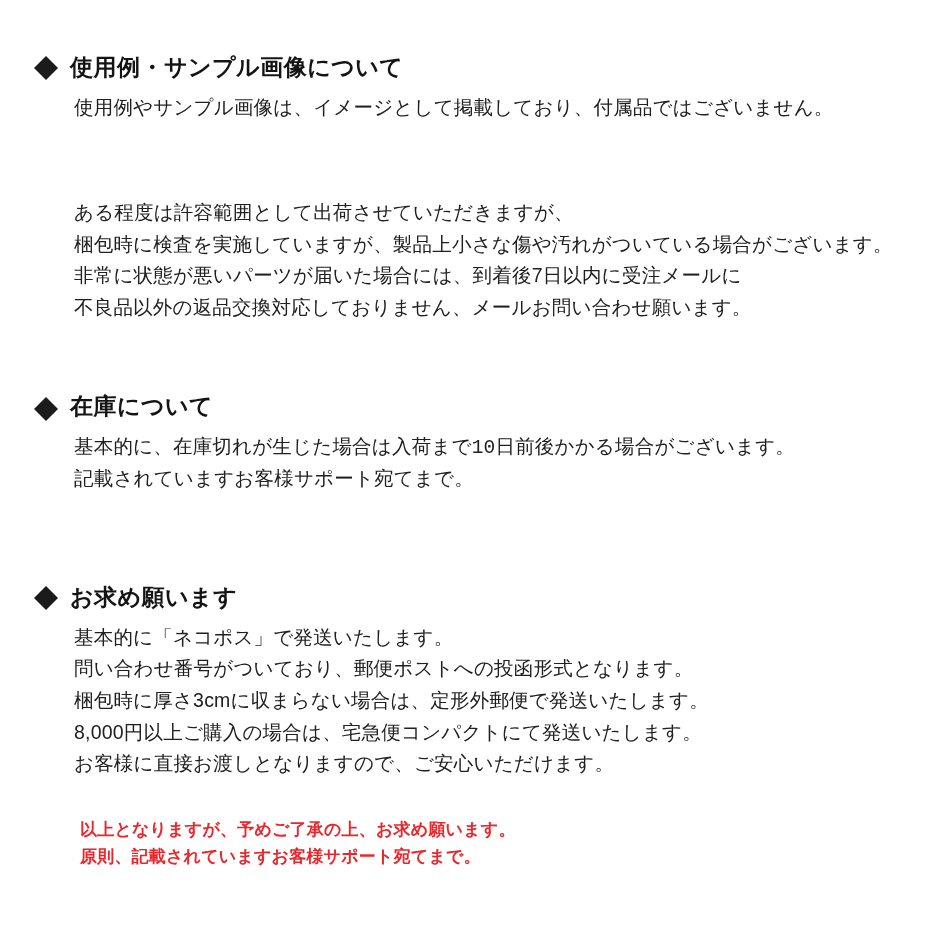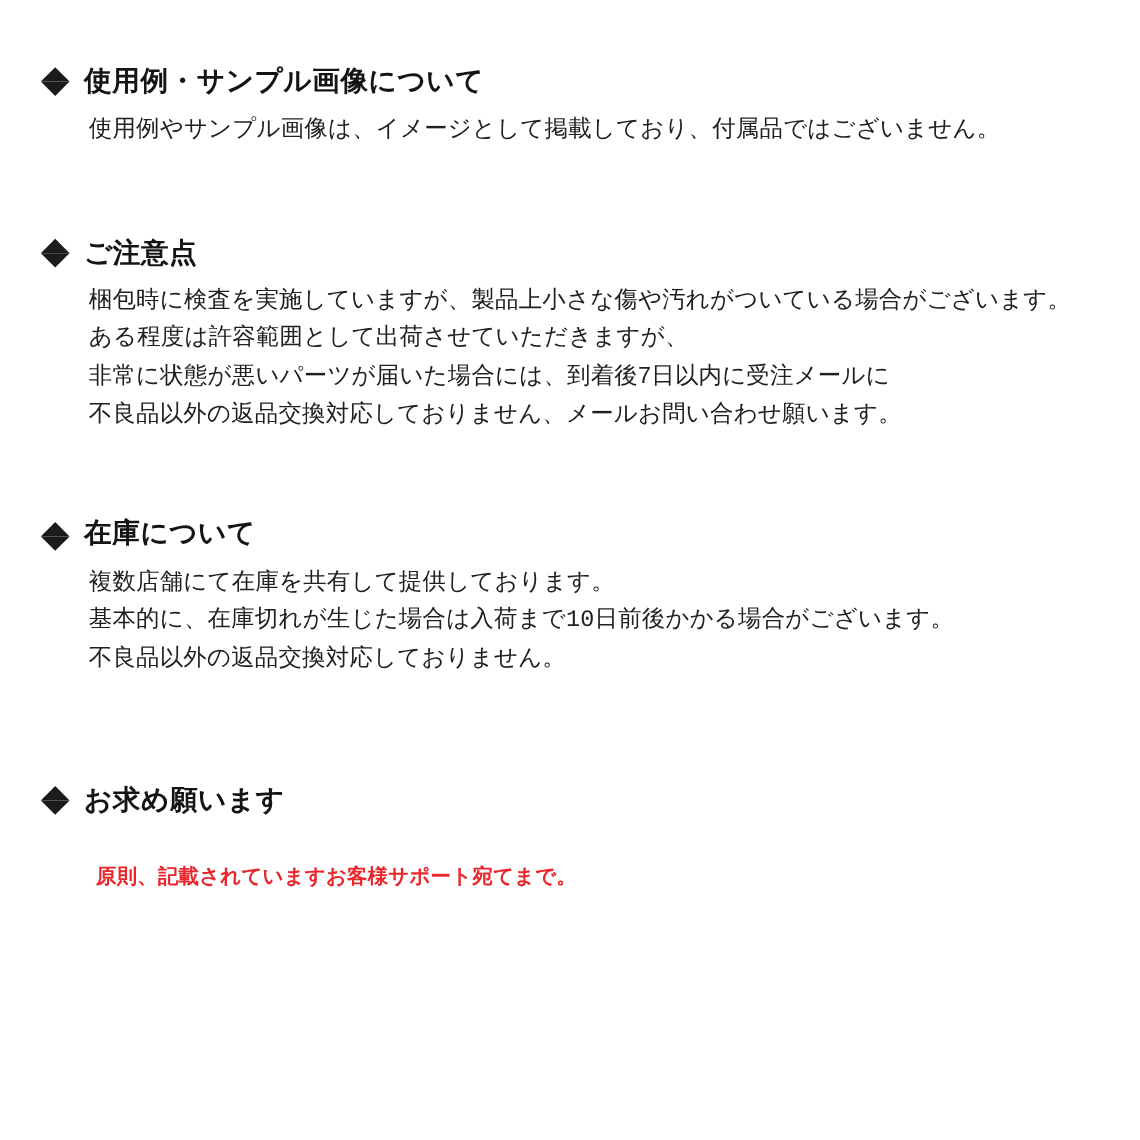--- a/index.html
+++ b/index.html
@@ -89,48 +89,51 @@
     <div class="section-head">
       <span class="diamond"></span>
       <span class="section-title">使用例・サンプル画像について</span>
     </div>
     <div class="section-body">
       <div class="line">使用例やサンプル画像は、イメージとして掲載しており、付属品ではございません。</div>
     </div>
   </div>
 
   <div class="section sec-caution">
-    <div class="section-head">
-      <span class="diamond"></span>
-      <span class="section-title">ご注意点</span>
-    </div>
     <div class="section-body">
+      <div class="line">ある程度は許容範囲として出荷させていただきますが、</div>
       <div class="line">梱包時に検査を実施していますが、製品上小さな傷や汚れがついている場合がございます。</div>
-      <div class="line">ある程度は許容範囲として出荷させていただきますが、</div>
       <div class="line">非常に状態が悪いパーツが届いた場合には、到着後7日以内に受注メールに</div>
       <div class="line">不良品以外の返品交換対応しておりません、メールお問い合わせ願います。</div>
     </div>
   </div>
 
   <div class="section sec-stock">
     <div class="section-head">
       <span class="diamond"></span>
       <span class="section-title">在庫について</span>
     </div>
     <div class="section-body">
-      <div class="line">複数店舗にて在庫を共有して提供しております。</div>
       <div class="line">基本的に、在庫切れが生じた場合は入荷まで10日前後かかる場合がございます。</div>
-      <div class="line">不良品以外の返品交換対応しておりません。</div>
+      <div class="line">記載されていますお客様サポート宛てまで。</div>
     </div>
   </div>
 
   <div class="section sec-shipping">
     <div class="section-head">
       <span class="diamond"></span>
       <span class="section-title">お求め願います</span>
     </div>
+    <div class="section-body">
+      <div class="line">基本的に「ネコポス」で発送いたします。</div>
+      <div class="line">問い合わせ番号がついており、郵便ポストへの投函形式となります。</div>
+      <div class="line">梱包時に厚さ3cmに収まらない場合は、定形外郵便で発送いたします。</div>
+      <div class="line">8,000円以上ご購入の場合は、宅急便コンパクトにて発送いたします。</div>
+      <div class="line">お客様に直接お渡しとなりますので、ご安心いただけます。</div>
+    </div>
   </div>
 
   <div class="notice">
+    <div class="line">以上となりますが、予めご了承の上、お求め願います。</div>
     <div class="line">原則、記載されていますお客様サポート宛てまで。</div>
   </div>
 
 </div>
 
 </body></html>

